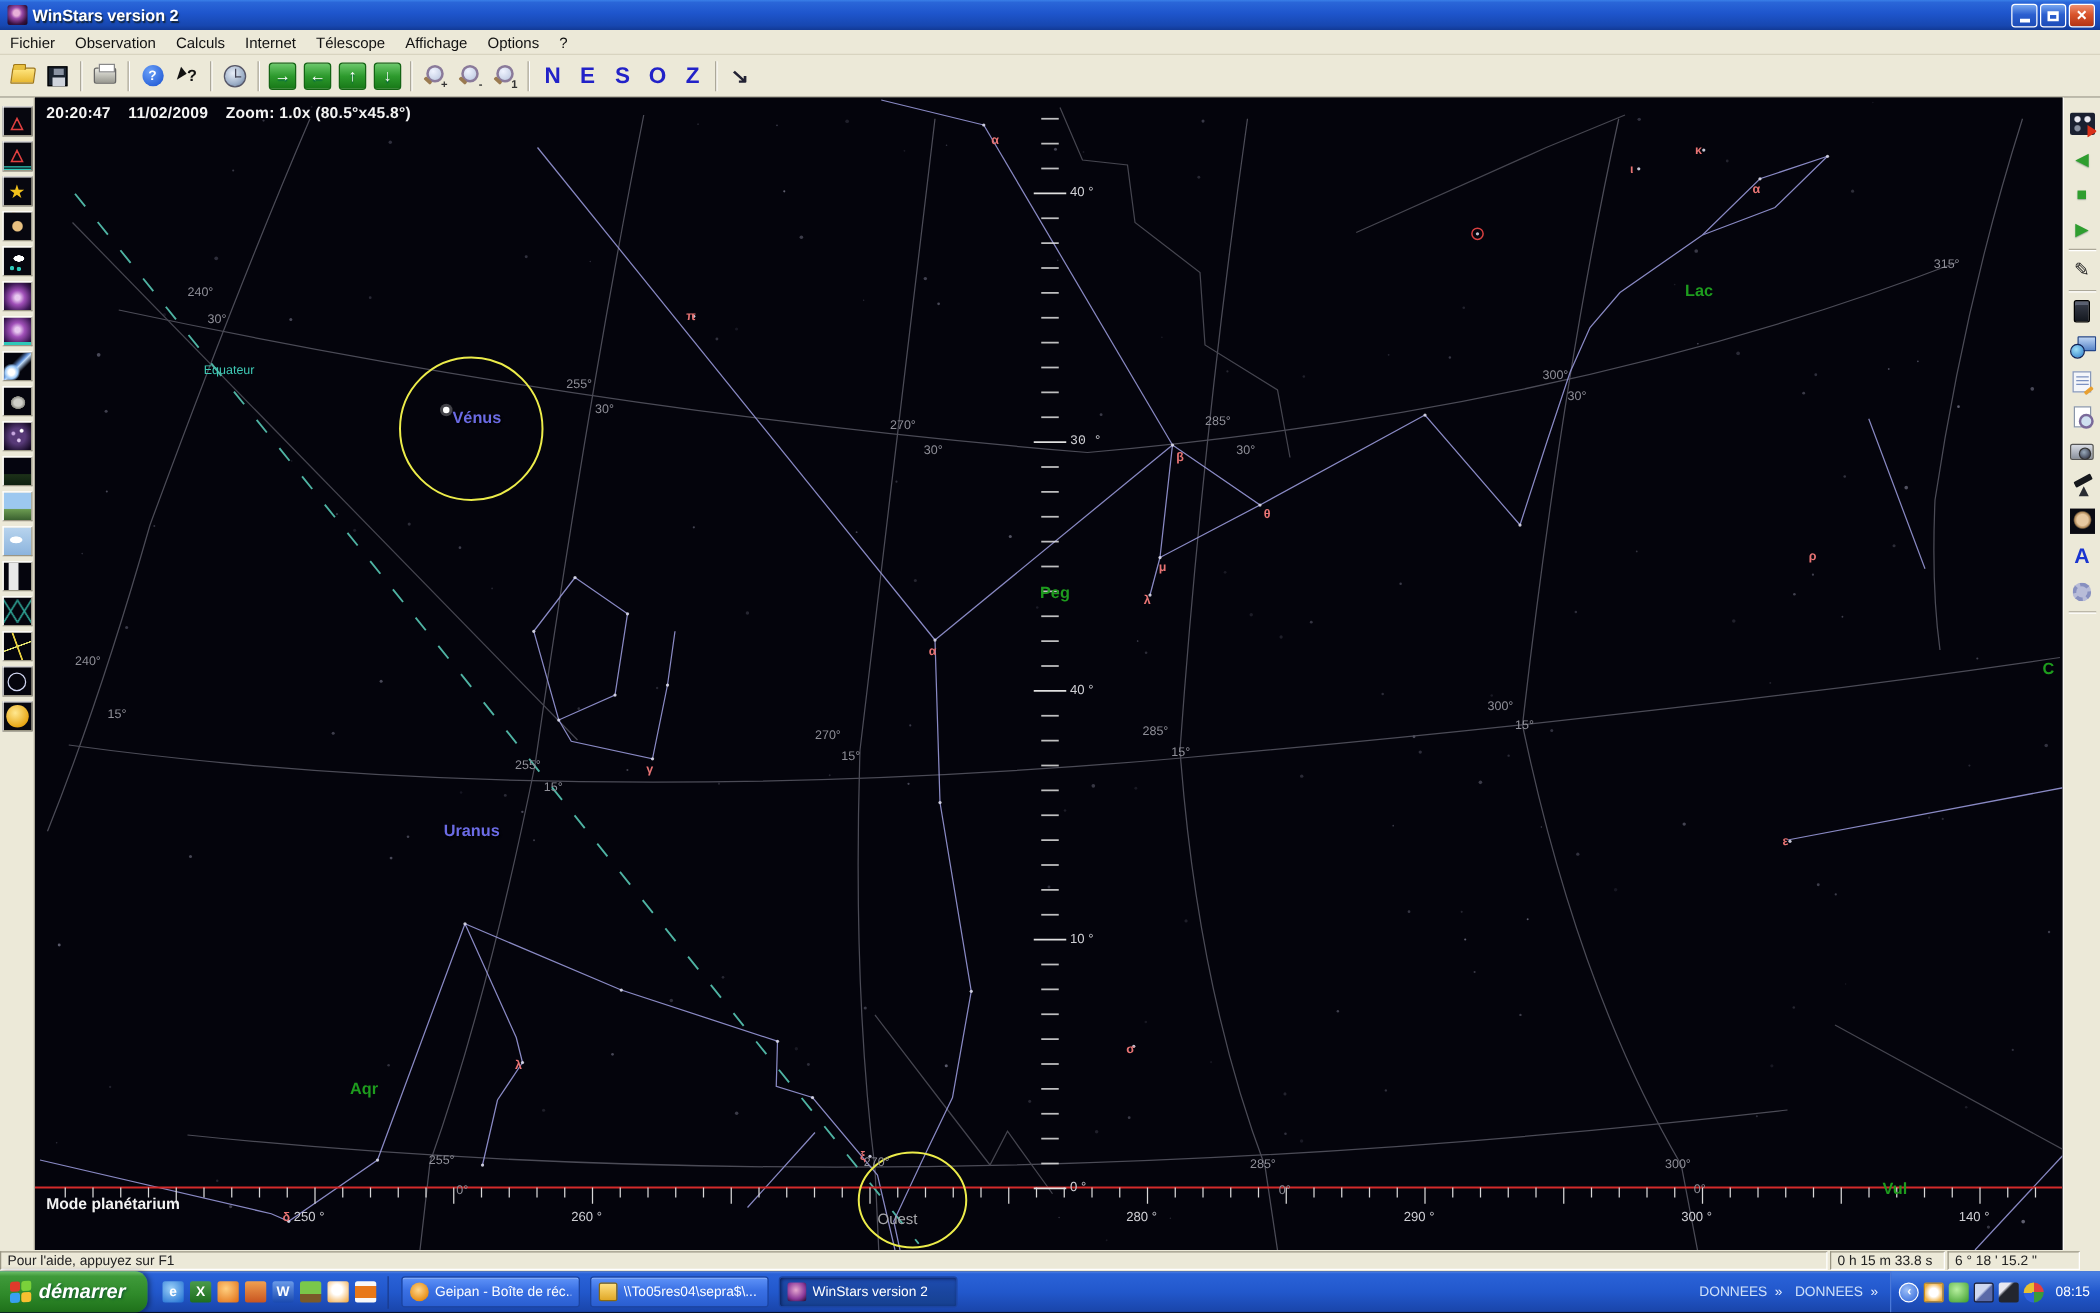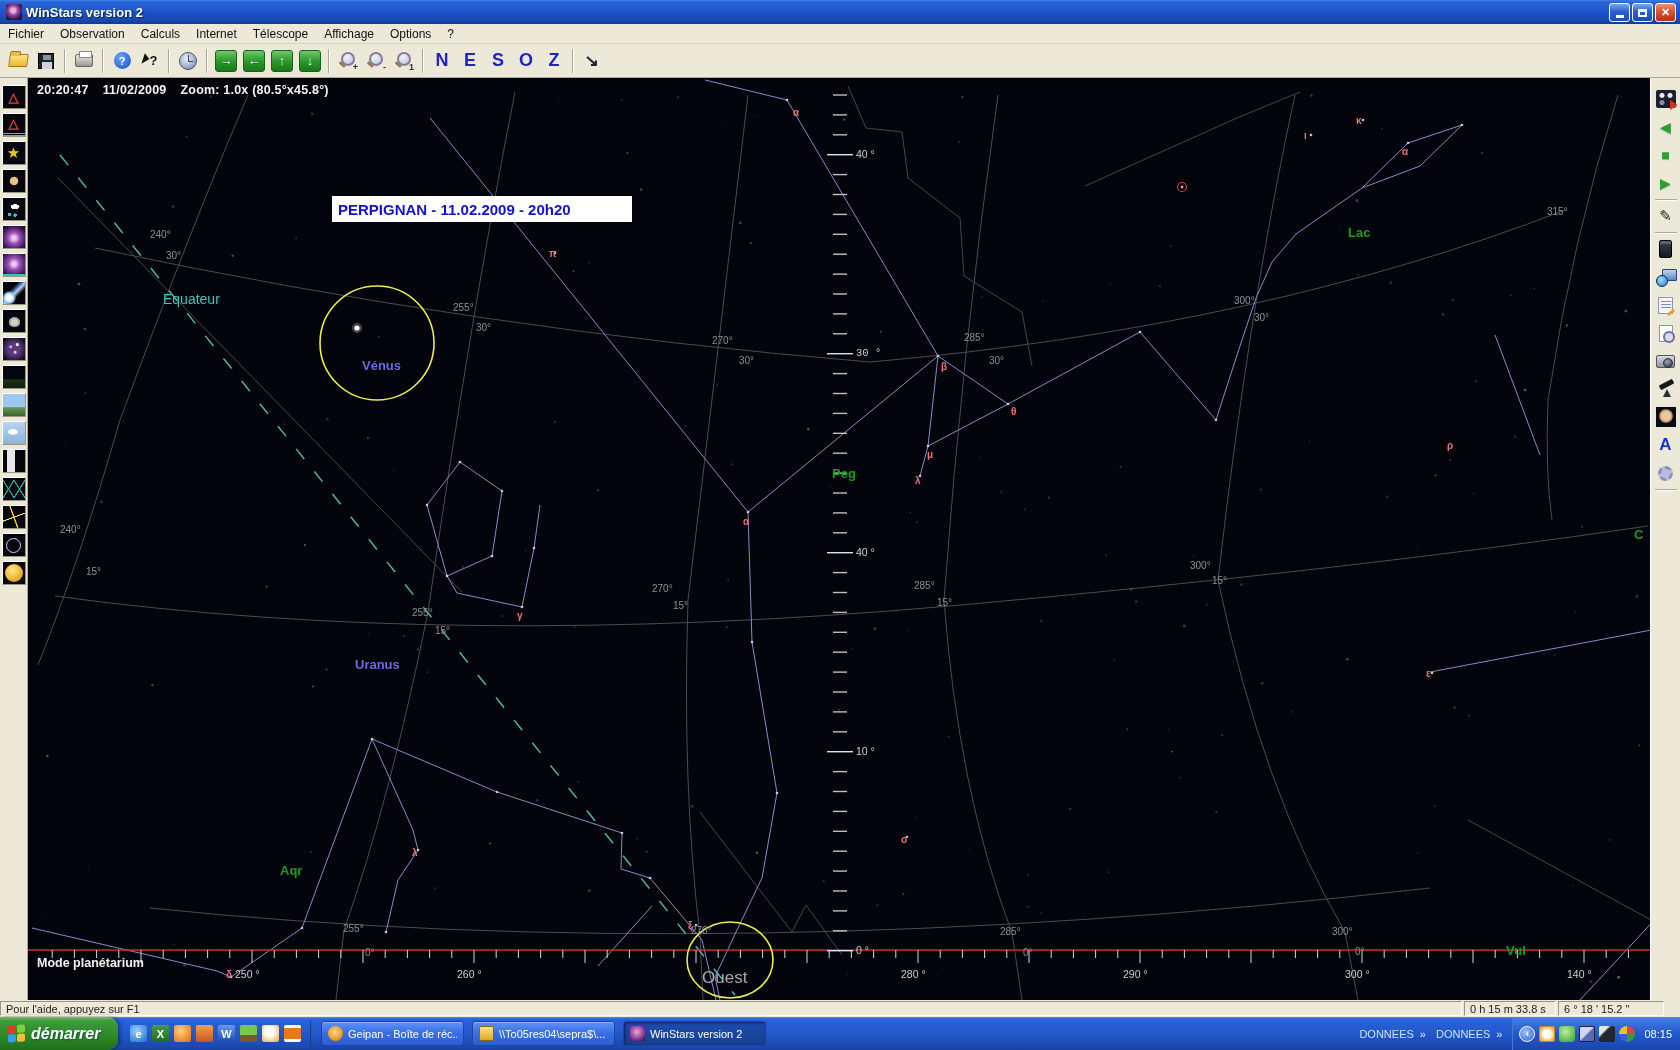--- a/index.html
+++ b/index.html
@@ -154,22 +154,22 @@
   #chart-header { position:absolute; left:9px; top:5px; display:flex; gap:14px; }
   #banner { position:absolute; left:304px; top:118px; width:300px; height:26px; background:#fff;
     display:flex; align-items:center; padding-left:6px; }
   #banner span { color:#1212cc; font-weight:bold; font-size:15px; }
   #mode-label { position:absolute; left:9px; top:878px; color:#f2f2f2; font-weight:bold; font-size:12.5px; }
   .grid-label { color:#8f8f98; font-size:10px; }
   .alt-label, .az-label { color:#cfcfd4; font-size:10.5px; }
   .star-label { color:#e87474; font-size:10px; font-weight:bold; }
   .const-label { color:#1e9c1e; font-size:13px; font-weight:bold; }
   .planet-label { color:#6b6be4; font-size:13px; font-weight:bold; text-shadow:1px 1px 1px #000; }
-  .eq-label { color:#3fc8b4; font-size:14px; }
-  .west-label { color:#a8a8ac; font-size:17px; }
+  .eq-label { color:#3fc8b4; font-size:10px; }
+  .west-label { color:#a8a8ac; font-size:12px; }
 
   
   #statusbar { position:absolute; left:0; top:1000px; width:1680px; height:17px; background:#ece9d8;
     display:flex; font-size:11px; color:#222; }
   .sb-panel { border:1px solid; border-color:#9a9684 #fff #fff #9a9684; height:15px; margin-top:1px;
     display:flex; align-items:center; padding:0 5px; }
   #sb-help { width:1462px; }
   #sb-ra { width:92px; margin-left:2px; }
   #sb-dec { width:106px; margin-left:2px; }
 
@@ -782,23 +782,20 @@
       <circle id="venus-circle" cx="377" cy="343" r="57" fill="none" stroke="#ecec4a" stroke-width="1.6"></circle>
       <ellipse id="west-circle" cx="730" cy="960" rx="43" ry="38" fill="none" stroke="#ecec4a" stroke-width="1.6"></ellipse>
       <circle id="ring-star" r="4.5" fill="none" stroke="#d84040" stroke-width="1.2" cx="1182" cy="187"></circle>
     </svg>
     <div id="chart-labels">
       <div id="chart-header">
         <span class="hdr-text" style="position:static">20:20:47</span>
         <span class="hdr-text" style="position:static">11/02/2009</span>
         <span class="hdr-text" style="position:static">Zoom: 1.0x (80.5°x45.8°)</span>
       </div>
-      <div id="banner">
-        <span>PERPIGNAN - 11.02.2009 - 20h20</span>
-      </div>
       <span id="mode-label">Mode planétarium</span>
     <span class="grid-label" style="left: 122px; top: 151px;">240°</span>
         <span class="grid-label" style="left: 138px; top: 172px;">30°</span>
         <span class="grid-label" style="left: 425px; top: 224px;">255°</span>
         <span class="grid-label" style="left: 448px; top: 244px;">30°</span>
         <span class="grid-label" style="left: 684px; top: 257px;">270°</span>
         <span class="grid-label" style="left: 711px; top: 277px;">30°</span>
         <span class="grid-label" style="left: 936px; top: 254px;">285°</span>
         <span class="grid-label" style="left: 961px; top: 277px;">30°</span>
         <span class="grid-label" style="left: 1206px; top: 217px;">300°</span>
@@ -836,21 +833,21 @@
         <span class="star-label" style="left: 521px; top: 170px;">π</span>
         <span class="star-label" style="left: 660px; top: 842px;">ξ</span>
         <span class="star-label" style="left: 1276px; top: 52px;">ι</span>
         <span class="star-label" style="left: 1328px; top: 37px;">κ</span>
         <span class="star-label" style="left: 1419px; top: 362px;">ρ</span>
         <span class="const-label" style="left: 804px; top: 388px;">Peg</span>
         <span class="const-label" style="left: 1320px; top: 147px; text-align: center;">Lac</span>
         <span class="const-label" style="left: 252px; top: 785px;">Aqr</span>
         <span class="const-label" style="left: 1478px; top: 865px;">Vul</span>
         <span class="const-label" style="left: 1606px; top: 449px;">C</span>
-        <span class="planet-label" style="left: 334px; top: 248px; margin-top: 32px;">Vénus</span>
+        <span class="planet-label" style="left: 334px; top: 248px;">Vénus</span>
         <span class="planet-label" style="left: 327px; top: 579px;">Uranus</span>
         <span class="eq-label" style="left: 135px; top: 213px;">Equateur</span>
         <span class="west-label" style="left: 674px; top: 890px;">Ouest</span>
         <span class="alt-label" style="left: 828px; top: 70px;">40 °</span>
         <span class="alt-label" style="left: 828px; top: 269px; font-family: Liberation Mono, monospace;">30 °</span>
         <span class="alt-label" style="left: 828px; top: 468px;">40 °</span>
         <span class="alt-label" style="left: 828px; top: 667px;">10 °</span>
         <span class="alt-label" style="left: 828px; top: 866px;">0 °</span>
         <span class="az-label" style="left: 207px; top: 890px; text-align: center;">250 °</span>
         <span class="az-label" style="left: 429px; top: 890px;">260 °</span>

